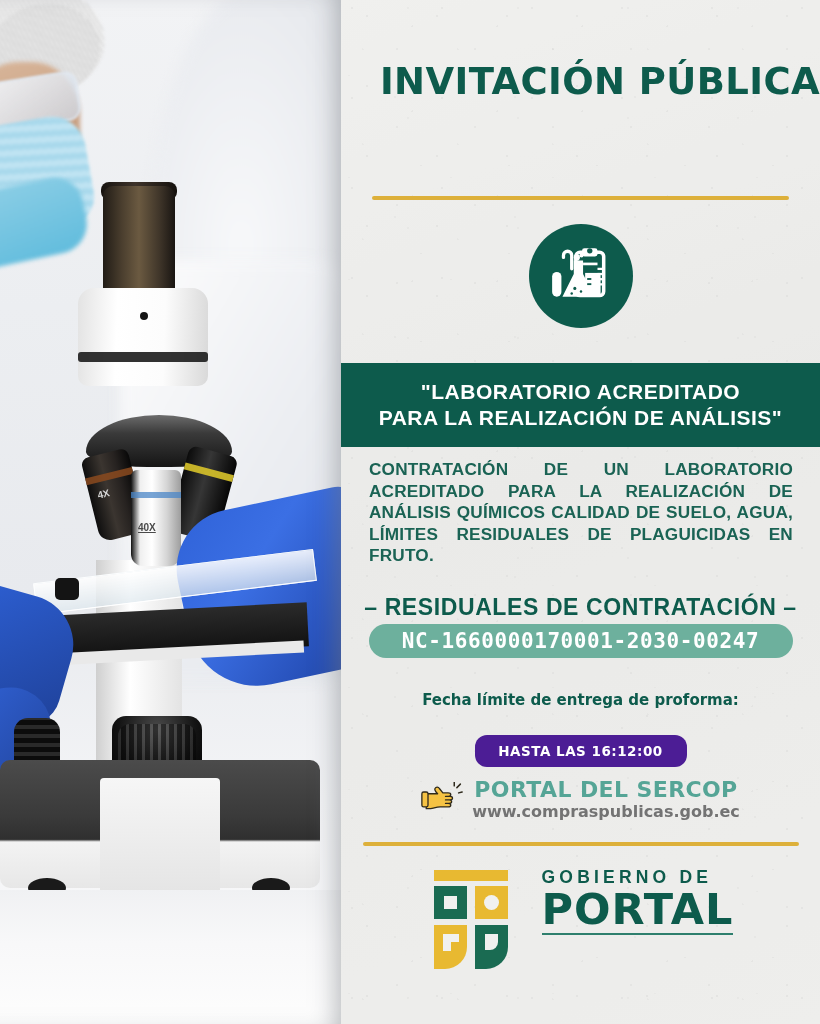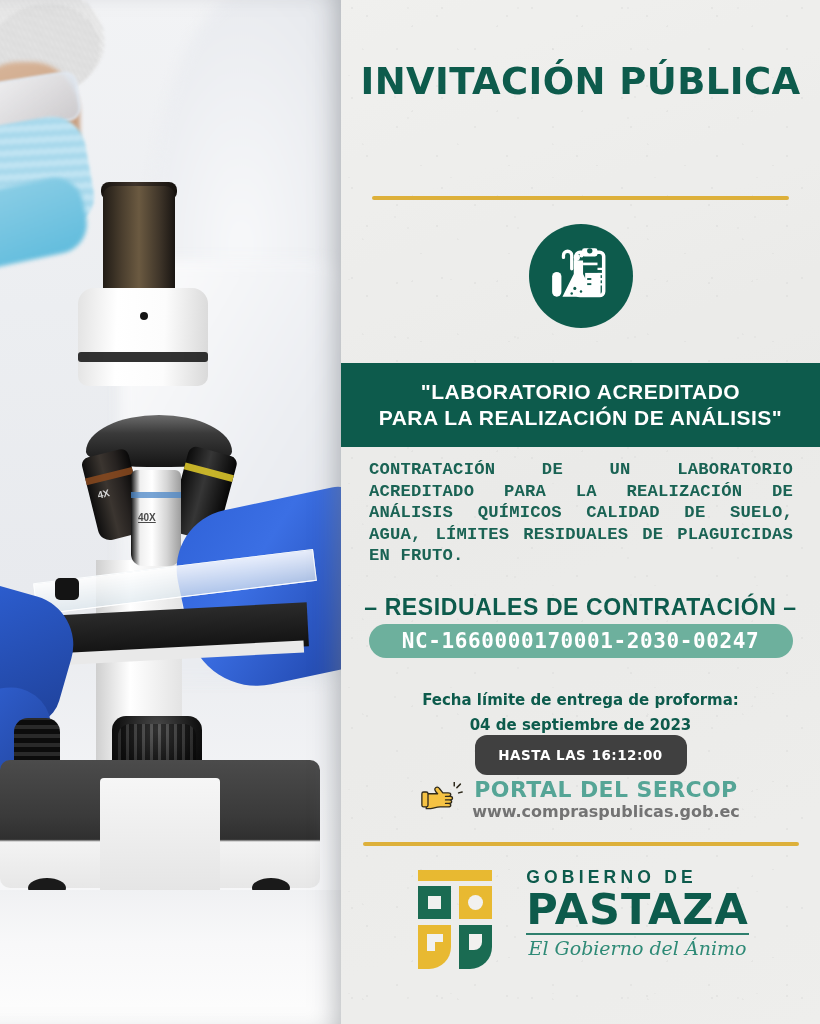--- a/index.html
+++ b/index.html
@@ -57,21 +57,21 @@
   .obj1{position:absolute;left:90px;top:452px;width:48px;height:86px;border-radius:8px 8px 12px 12px;
     background:linear-gradient(90deg,#0e0e0e,#3b3530 40%,#262220 70%,#080808);transform:rotate(-14deg);}
   .obj1 .ring{position:absolute;left:0;top:20px;width:100%;height:7px;background:#8b4a1e;opacity:.85;}
   .obj1 .lbl{position:absolute;left:8px;top:34px;color:#d8d8d8;font-size:10px;font-weight:bold;}
   .obj2{position:absolute;left:178px;top:450px;width:50px;height:88px;border-radius:8px 8px 12px 12px;
     background:linear-gradient(90deg,#0b0b0b,#363636 45%,#1e1e1e 72%,#060606);transform:rotate(15deg);}
   .obj2 .ring{position:absolute;left:0;top:18px;width:100%;height:7px;background:#d8c32a;opacity:.9;}
   .obj3{position:absolute;left:131px;top:470px;width:50px;height:96px;border-radius:6px 6px 12px 12px;
     background:linear-gradient(90deg,#101010,#efefef 18%,#ffffff 42%,#d4d4d4 72%,#9d9d9d);}
   .obj3 .ring{position:absolute;left:0;top:22px;width:100%;height:6px;background:#4a86c7;opacity:.75;}
-  .obj3 .lbl{position:absolute;left:7px;top:42px;color:#4a4a4a;font-size:10px;font-weight:bold;text-decoration:underline;}
+  .obj3 .lbl{position:absolute;left:7px;top:52px;color:#4a4a4a;font-size:10px;font-weight:bold;text-decoration:underline;}
   
   .slide{position:absolute;left:34px;top:566px;width:280px;height:30px;transform:rotate(-7deg);
     background:linear-gradient(180deg,rgba(255,255,255,.88),rgba(222,232,238,.72));
     border:1px solid rgba(255,255,255,.9);}
   .stage{position:absolute;left:12px;top:610px;width:296px;height:44px;transform:rotate(-3deg);
     background:linear-gradient(180deg,#2b2b2b,#111111);}
   .stage2{position:absolute;left:14px;top:648px;width:290px;height:12px;transform:rotate(-3deg);background:#e9e9e9;}
   .knobsmall{position:absolute;left:55px;top:578px;width:24px;height:22px;border-radius:5px;background:#141414;}
   
   .gloveR{position:absolute;left:182px;top:500px;width:200px;height:180px;
@@ -112,58 +112,58 @@
       radial-gradient(circle at 84% 31%, rgba(155,155,155,.18) 0 1px, transparent 1px),
       radial-gradient(circle at 23% 52%, rgba(165,165,165,.16) 0 1px, transparent 1px),
       radial-gradient(circle at 72% 63%, rgba(150,150,150,.17) 0 1px, transparent 1px),
       radial-gradient(circle at 45% 81%, rgba(160,160,160,.15) 0 1px, transparent 1px),
       radial-gradient(circle at 91% 88%, rgba(150,150,150,.16) 0 1px, transparent 1px),
       radial-gradient(circle at 8% 74%, rgba(168,168,168,.15) 0 1px, transparent 1px),
       linear-gradient(160deg,#f3f3f1 0%,#e9e9e7 46%,#efefed 100%);
     background-size:90px 90px,70px 70px,110px 110px,85px 85px,95px 95px,78px 78px,120px 120px,88px 88px,102px 102px,100% 100%;
     pointer-events:none;}
 
-  .title{position:absolute;left:0;right:0;top:62px;text-align:center;
+  .title{position:absolute;left:0;right:0;top:62px;text-align:right;
     color:#0d5b4c;font-weight:bold;font-size:37px;line-height:40px;letter-spacing:.4px;
     font-family:"DejaVu Sans","Liberation Sans",sans-serif;}
   .title .l2{display:block;}
 
   .rule{position:absolute;height:4px;background:#ddb03a;border-radius:2px;}
   .rule-top{left:31px;width:417px;top:196px;}
   .rule-bottom{left:22px;width:436px;top:842px;}
 
   .badge{position:absolute;left:50%;transform:translateX(-50%);top:224px;
     width:104px;height:104px;border-radius:50%;background:#0d5b4c;
     display:flex;align-items:center;justify-content:center;}
 
   .greenband{position:absolute;left:0;width:479px;top:363px;height:84px;background:#0d5b4c;
     display:flex;flex-direction:column;align-items:center;justify-content:center;}
   .greenband .bl{color:#ffffff;font-weight:bold;font-size:21px;line-height:26px;letter-spacing:.5px;text-align:center;
     font-family:"Liberation Sans",sans-serif;}
 
   .para{position:absolute;left:28px;width:424px;top:459px;
     color:#1a6354;font-weight:bold;font-size:17.2px;line-height:21.5px;letter-spacing:.2px;
-    text-align:justify;text-justify:inter-word;font-family:Liberation Mono, monospace;}
+    text-align:justify;text-justify:inter-word;font-family:Liberation Sans, sans-serif;}
 
   .need{position:absolute;left:0;right:0;top:594px;text-align:center;
     color:#0d5b4c;font-weight:bold;font-size:23px;letter-spacing:.6px;
     font-family:"Liberation Sans",sans-serif;}
 
   .codepill{position:absolute;left:50%;transform:translateX(-50%);top:624px;
     width:424px;height:34px;border-radius:17px;background:#6db09d;
     display:flex;align-items:center;justify-content:center;
     color:#ffffff;font-weight:bold;font-size:21px;letter-spacing:.6px;
     font-family:"DejaVu Sans Mono","Liberation Mono",monospace;}
 
   .deadline{position:absolute;left:0;right:0;top:688px;text-align:center;
     color:#0d5b4c;font-weight:bold;font-size:15px;line-height:25px;
     font-family:"DejaVu Sans","Liberation Sans",sans-serif;}
 
   .hourpill{position:absolute;left:50%;transform:translateX(-50%);top:735px;
-    width:212px;height:40px;border-radius:12px;background:#404040;
+    width:212px;height:32px;border-radius:12px;background:#4c1d95;
     display:flex;align-items:center;justify-content:center;
     color:#ffffff;font-weight:bold;font-size:13.5px;letter-spacing:.5px;
     font-family:"DejaVu Sans","Liberation Sans",sans-serif;}
 
   .portal{position:absolute;left:0;right:0;top:778px;display:flex;justify-content:center;}
   .portal-inner{display:flex;align-items:flex-start;gap:9px;}
   .hand{width:42px;height:34px;flex:none;position:relative;top:4px;}
   .portal-txt{display:flex;flex-direction:column;align-items:center;}
   .portal-name{color:#55a596;font-weight:bold;font-size:22px;letter-spacing:.4px;line-height:24px;
     font-family:"DejaVu Sans","Liberation Sans",sans-serif;}
@@ -281,21 +281,20 @@
       <span class="bl">PARA LA REALIZACIÓN DE ANÁLISIS"</span>
     </div>
 
     <div class="para">CONTRATACIÓN DE UN LABORATORIO ACREDITADO PARA LA REALIZACIÓN DE ANÁLISIS QUÍMICOS CALIDAD DE SUELO, AGUA, LÍMITES RESIDUALES DE PLAGUICIDAS EN FRUTO.</div>
 
     <div class="need">– RESIDUALES DE CONTRATACIÓN –</div>
     <div class="codepill">NC-1660000170001-2030-00247</div>
 
     <div class="deadline">
       <span>Fecha límite de entrega de proforma:</span><br>
-      <span>04 de septiembre de 2023</span>
     </div>
     <div class="hourpill">HASTA LAS 16:12:00</div>
 
     <div class="portal">
       <div class="portal-inner">
         <svg class="hand" viewBox="0 0 48 38">
           <path d="M6 13 h13 c-2-2-4-4-3-6 1-2 4-2 5 0 l4 5 h6 c2 0 3 1 3 2 0 1-1 2-3 2h-3
                    h5c2 0 3 1 3 2 0 1-1 2-3 2h-5 h4c2 0 3 1 3 2 0 1-1 2-3 2h-4 h3c2 0 3 1 3 2
                    0 1-1 2-3 2h-9c-5 0-8 2-11 2H6z" fill="#f5c243" stroke="#2f2a1c" stroke-width="1.5" stroke-linejoin="round"></path>
           <rect x="1" y="11" width="7" height="17" rx="2" fill="#f5c243" stroke="#2f2a1c" stroke-width="1.5"></rect>
@@ -326,19 +325,18 @@
         <circle cx="63.5" cy="34.5" r="7.5" fill="#f1f1ef"></circle>
 
         <path d="M6 57 h33 v22 a22 22 0 0 1 -22 22 h-11 z" fill="#e8b931"></path>
         <path d="M15 66 h16 v8 h-8 v9 h-8 z" fill="#f1f1ef"></path>
 
         <path d="M47 57 h33 v22 a22 22 0 0 1 -22 22 h-11 z" fill="#1a6b52"></path>
         <path d="M57 66 h13 v8 a8 8 0 0 1 -8 8 h-5 z" fill="#f1f1ef"></path>
       </svg>
       <div class="logo-txt">
         <span class="gob">GOBIERNO DE</span>
-        <span class="pastaza">PASTAZA</span>
+        <span class="pastaza">PORTAL</span>
         <span class="pastaza-rule"></span>
-        <span class="lema">El Gobierno del Ánimo</span>
       </div>
     </div>
   </div>
 </div>
 
 </body></html>

